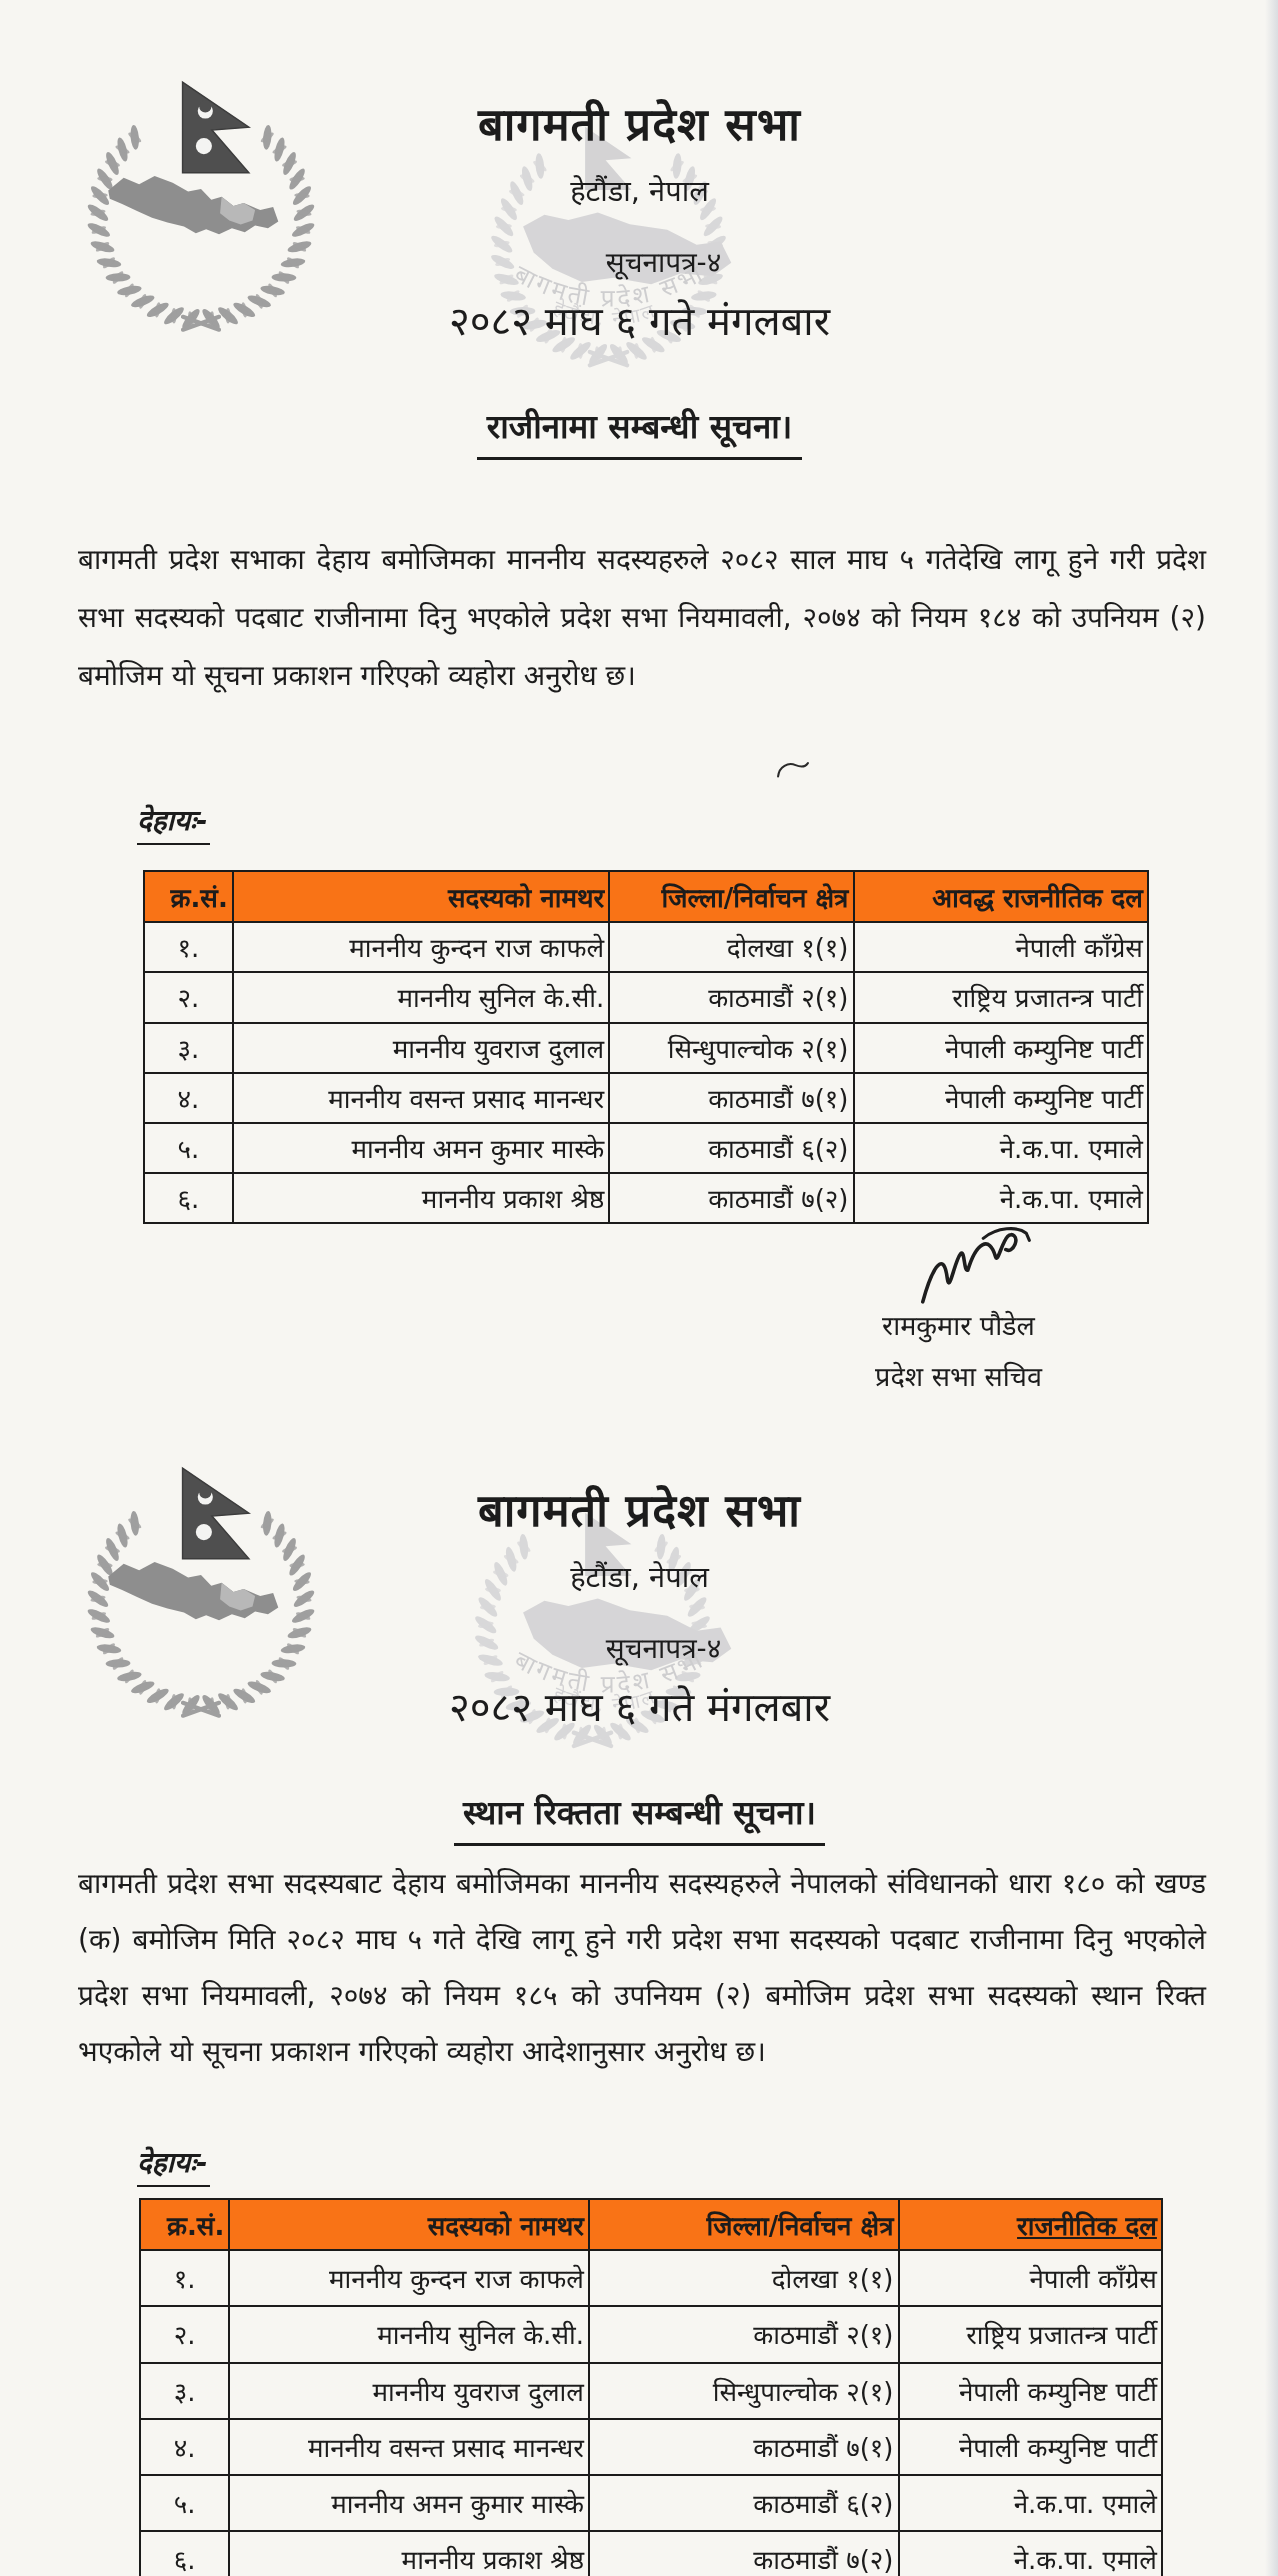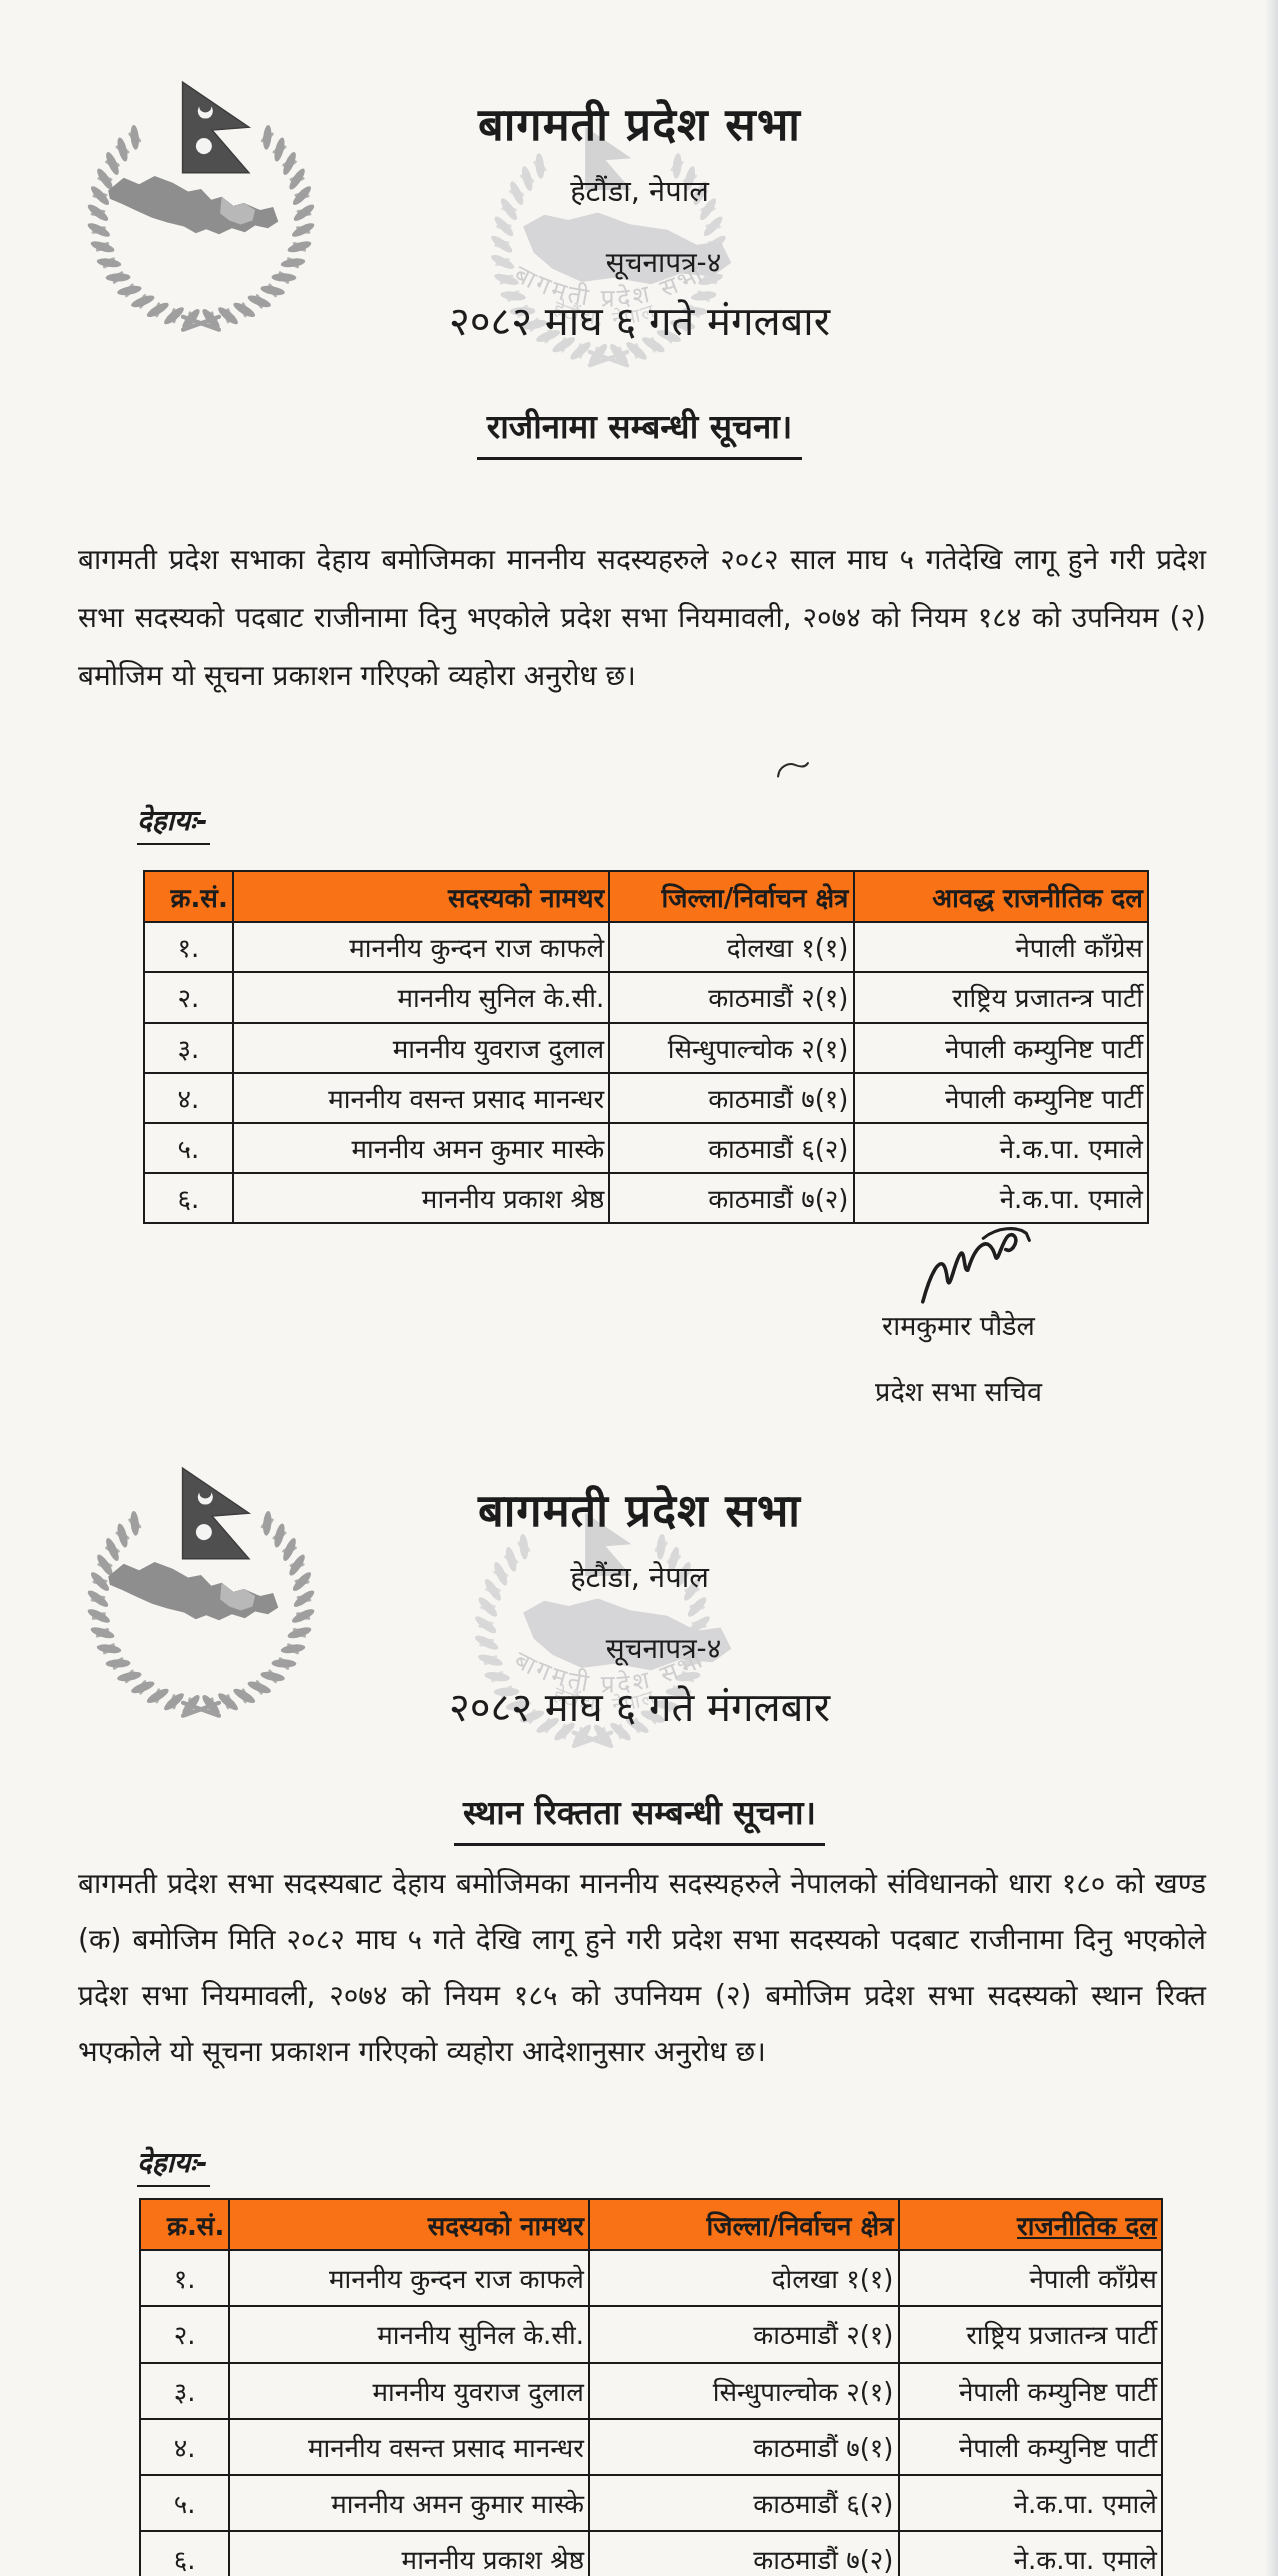--- a/index.html
+++ b/index.html
@@ -53,21 +53,21 @@
   table.members td:first-child{text-align:center;padding-left:4.1px;}
   .n1 th:nth-child(1){width:8.2%;}  .n1 th:nth-child(2){width:38%;}
   .n1 th:nth-child(3){width:24.3%;}.n1 th:nth-child(4){width:29.5%;}
   .n2 th:nth-child(1){width:8.1%;} .n2 th:nth-child(2){width:35.6%;}
   .n2 th:nth-child(3){width:30.5%;}.n2 th:nth-child(4){width:25.8%;text-decoration:underline;}
 
   .sig{position:absolute;width:247px;text-align:center;}
   .n1 .sig{left:835px;top:1225px;}
   .sig .squiggle{width:134px;height:82px;margin-left:31px;}
   .sig .sig-name{font-size:27px;margin-top:-3.1px;}
-  .sig .sig-role{font-size:27px;margin-top:29px;}
+  .sig .sig-role{font-size:27px;margin-top:14px;}
 
   .pen-mark{position:absolute;left:775px;top:761px;width:36px;height:20.6px;}
   .wm-text{font-size:46px;fill:#8e8e99;letter-spacing:6px;}
   .wm-text2{font-size:36px;fill:#9a9aa4;letter-spacing:4px;}
 </style>
 </head>
 <body>
 
 <div class="page">
 

